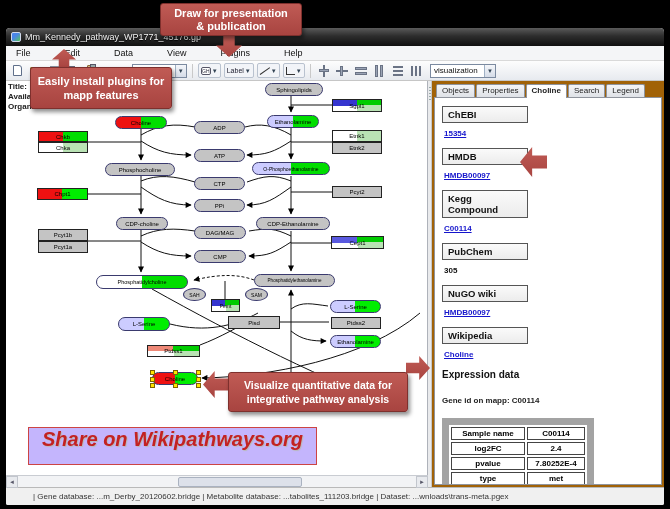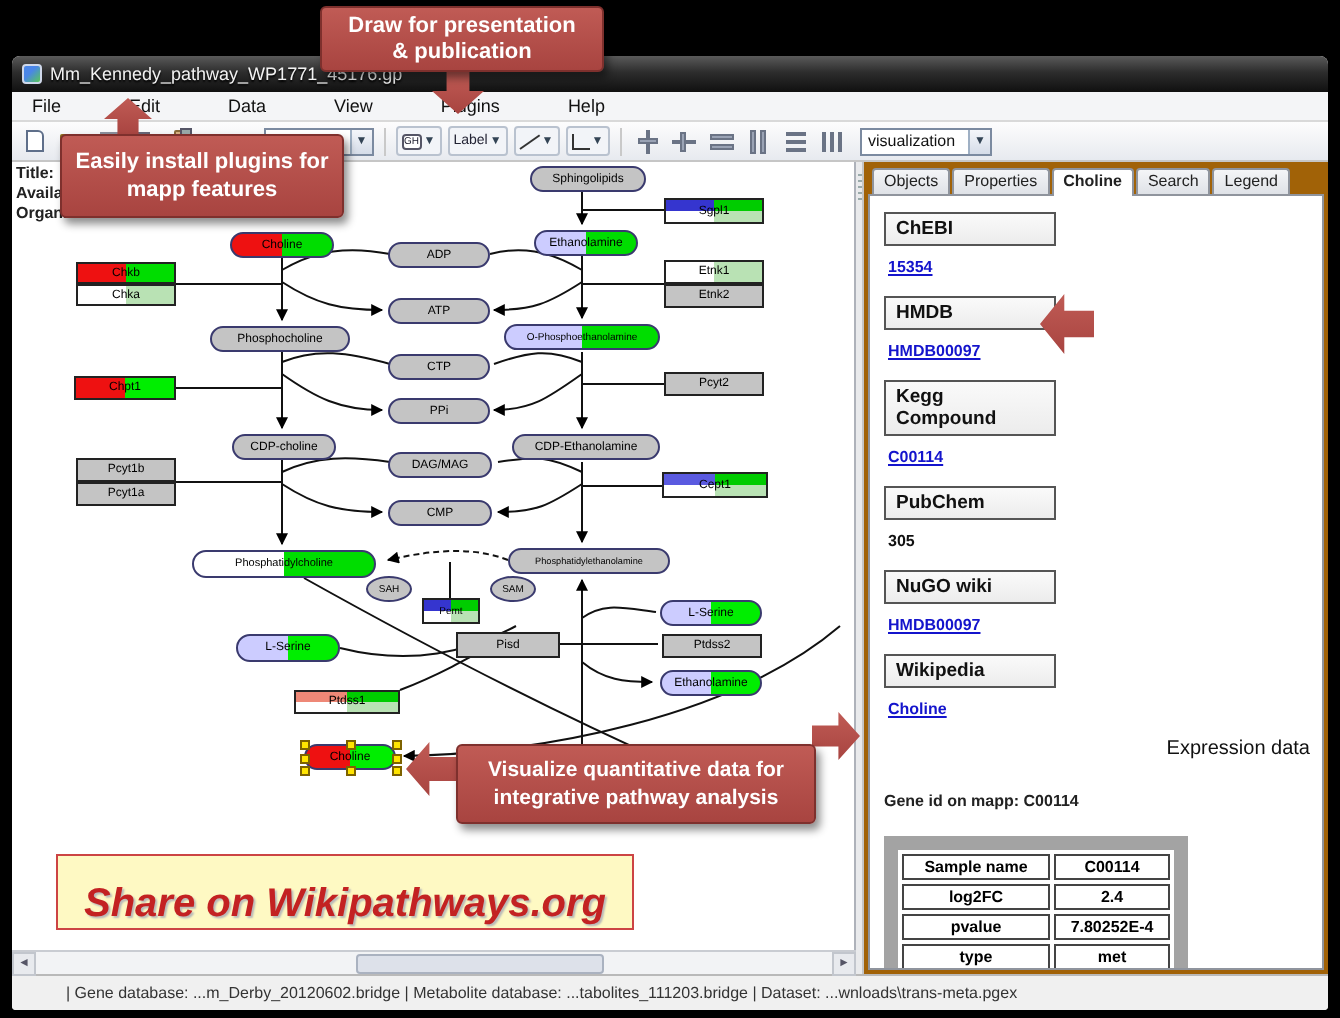--- a/index.html
+++ b/index.html
@@ -70,39 +70,39 @@
   .tabs{height:16px;display:flex;align-items:flex-end;padding:2px 2px 0 4px;gap:1px;flex:0 0 auto;}
   .tab{font-size:8px;color:#222;background:linear-gradient(#f4f5f7,#dfe2e7);border:1px solid #8f949d;border-bottom:none;
        border-radius:2px 2px 0 0;padding:1px 5px 2px 5px;}
   .tab.active{background:#fff;font-weight:bold;position:relative;top:1px;padding-bottom:3px;}
   .panel-content{flex:1;margin:0 2px 2px 2px;background:#fff;border:1px solid #8f949d;padding:8px 6px 4px 7px;overflow:hidden;}
   .bp-header{width:86px;background:linear-gradient(#fafafa,#ececec);border:1px solid #555;padding:2px 5px;
              font-weight:bold;font-size:9.5px;color:#111;}
   .bp-value{margin:6px 0 10px 2px;font-size:8px;font-weight:bold;}
   .bp-link{color:#1414cc;text-decoration:underline;}
   .bp-plain{color:#111;text-decoration:none;}
-  .expr-title{font-weight:normal;font-size:10px;color:#111;margin-top:4px;text-align:right;}
+  .expr-title{font-weight:bold;font-size:10px;color:#111;margin-top:4px;}
   .geneid{font-weight:bold;font-size:8px;color:#222;margin-top:16px;}
   table.expr{border-collapse:separate;border-spacing:2px;background:#fff;border:7px solid #a3a3a3;margin-top:13px;}
   table.expr td{border:1px solid #444;font-size:8px;font-weight:bold;text-align:center;padding:1px 4px;background:#fff;}
   table.expr td:first-child{width:74px;}table.expr td:last-child{width:58px;}
   
   .statusbar{height:18px;background:#f0f0f0;border-top:1px solid #b9b9b9;display:flex;align-items:center;
              padding:0 4px;flex:0 0 auto;}
   .statusbar span{font-size:8px;color:#333;white-space:nowrap;margin-left:23px;}
   
   .callout{position:absolute;z-index:50;background:linear-gradient(#c05b55,#a84440);border:1px solid #7e302d;
            border-radius:3px;box-shadow:2px 3px 4px rgba(0,0,0,.45);color:#fff;font-weight:bold;
            display:flex;align-items:center;justify-content:center;text-align:center;white-space:pre-line;}
   .c-arrow{position:absolute;z-index:49;background:linear-gradient(#c05b55,#a84440);box-shadow:2px 2px 3px rgba(0,0,0,.4);}
   .arr-down{clip-path:polygon(28% 0,72% 0,72% 45%,100% 45%,50% 100%,0 45%,28% 45%);}
   .arr-up{clip-path:polygon(50% 0,100% 55%,72% 55%,72% 100%,28% 100%,28% 55%,0 55%);}
   .arr-left{clip-path:polygon(0 50%,45% 0,45% 28%,100% 28%,100% 72%,45% 72%,45% 100%);}
   .arr-right{clip-path:polygon(100% 50%,55% 0,55% 28%,0 28%,0 72%,55% 72%,55% 100%);}
-  .share-box{position:absolute;z-index:50;background:#fef9c3;border:1px solid #c44;display:flex;align-items:flex-end;justify-content:center;}
+  .share-box{position:absolute;z-index:50;background:#c4b5fd;border:1px solid #c44;display:flex;align-items:flex-start;justify-content:center;}
   .share-box span{font-size:20px;font-weight:bold;font-style:italic;color:#c32222;text-shadow:1px 1px 1px #b9b9b9;}
 </style>
 </head>
 <body>
 
 <div id="screen">
   <div id="window">
 
     <div class="titlebar">
       <span class="app-icon"></span>

